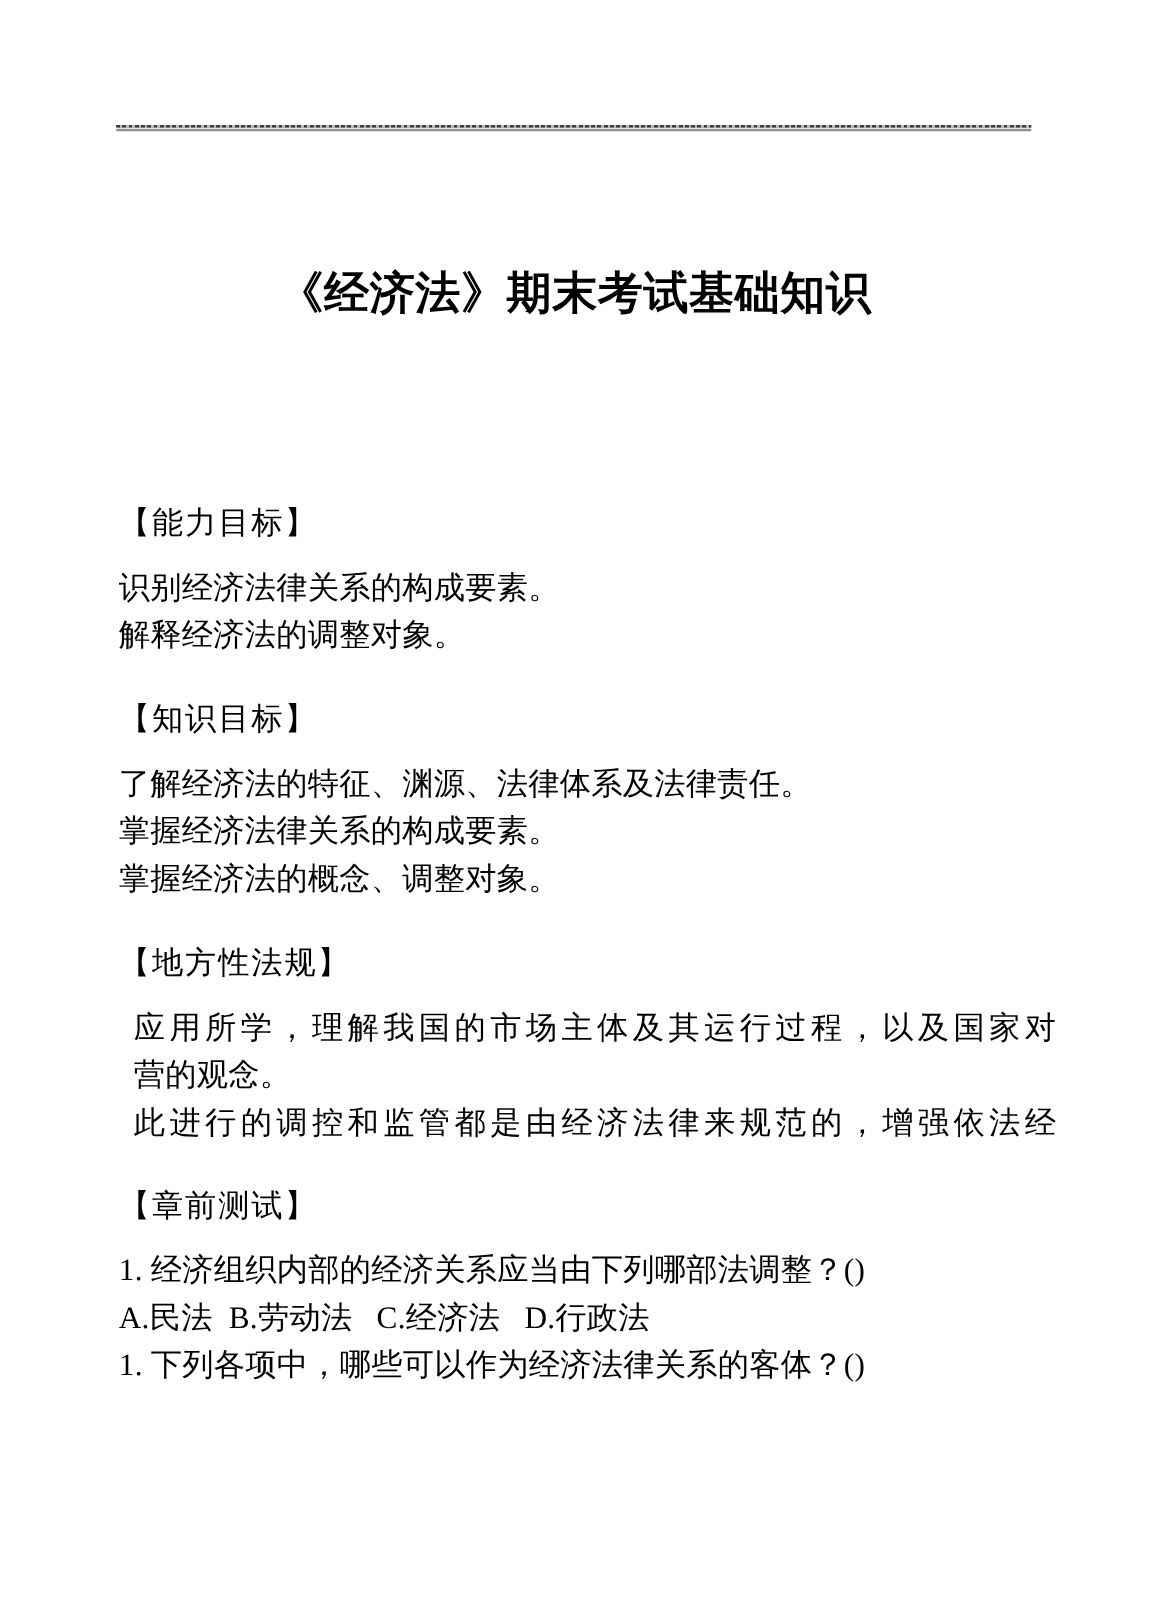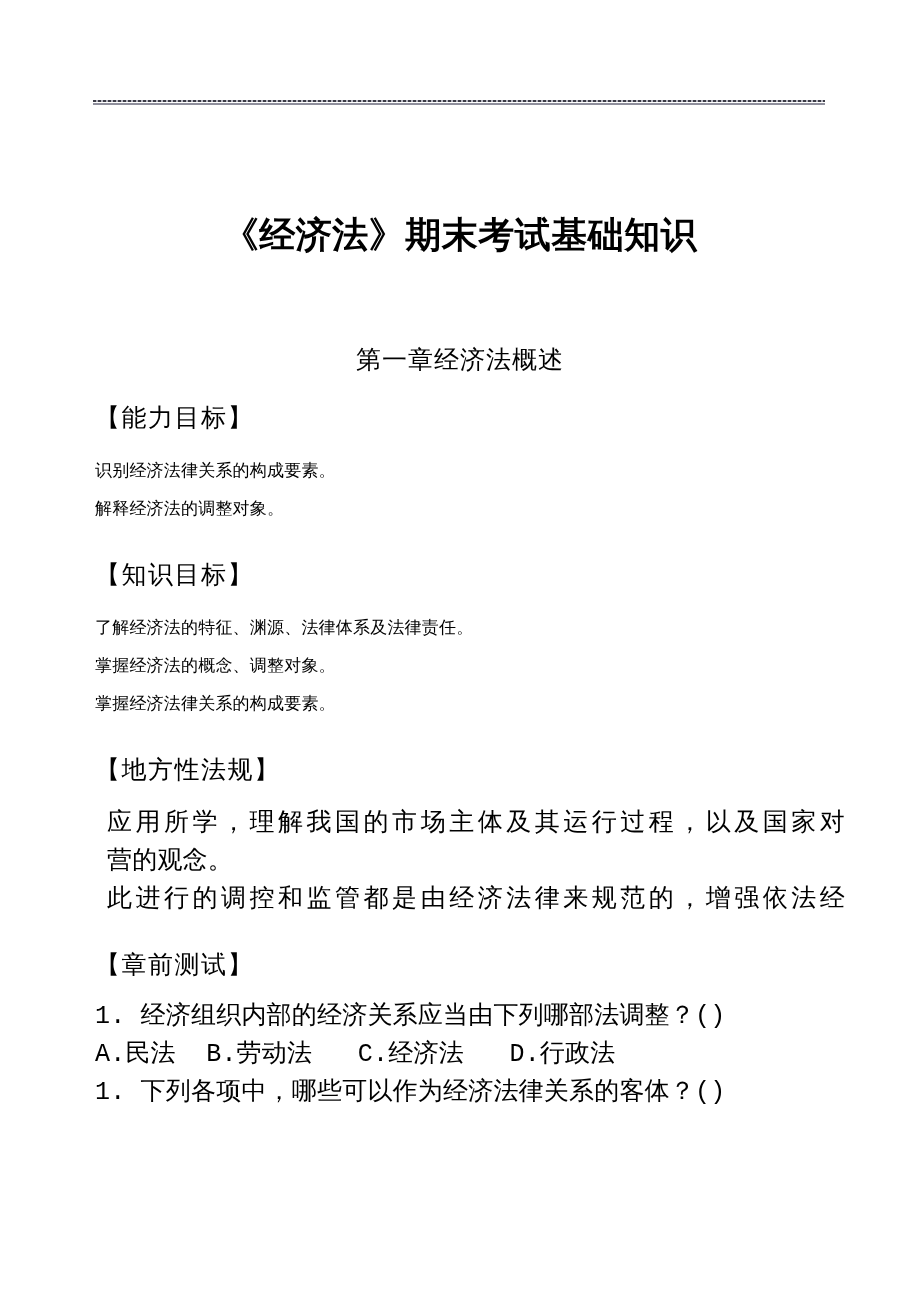--- a/index.html
+++ b/index.html
@@ -110,21 +110,21 @@
     font-size: 25px;
     line-height: 38px;
     letter-spacing: 1.5px;
     margin: 0 0 14px 0;
     white-space: nowrap;
   }
 
   .body-line {
     font-family: "DejaVu Serif", serif;
     font-weight: 400;
-    font-size: 17px;
+    font-size: 25px;
     line-height: 38px;
     letter-spacing: 0.2px;
     margin: 0;
     white-space: nowrap;
   }
 
   .para-justified {
     font-family: "DejaVu Serif", serif;
     font-weight: 400;
     font-size: 25px;
@@ -137,21 +137,21 @@
     display: block;
     white-space: nowrap;
   }
   .para-justified .jline.stretch {
     text-align: justify;
     text-align-last: justify;
     white-space: normal;
   }
 
   .quiz-line {
-    font-family: Liberation Mono, monospace;
+    font-family: Liberation Serif, serif;
     font-weight: 400;
     font-size: 25px;
     line-height: 38px;
     letter-spacing: 0.2px;
     margin: 0;
     white-space: pre;
   }
   .section-gap { height: 16px; }
 </style>
 </head>
@@ -161,37 +161,36 @@
 
   <div class="header-area">
     <div class="header-rule-outer">
       <div class="header-rule-dash"></div>
     </div>
     <div class="header-rule-inner"></div>
   </div>
 
   <h1 class="doc-title">《经济法》期末考试基础知识</h1>
 
-  <h2 class="chapter-subtitle">第一章经济法概述</h2>
 
   <div class="content">
 
     <section class="section">
       <div class="section-heading">【能力目标】</div>
       <p class="body-line">识别经济法律关系的构成要素。</p>
       <p class="body-line">解释经济法的调整对象。</p>
     </section>
 
     <div class="section-gap"></div>
 
     <section class="section">
       <div class="section-heading">【知识目标】</div>
       <p class="body-line">了解经济法的特征、渊源、法律体系及法律责任。</p>
+      <p class="body-line">掌握经济法律关系的构成要素。</p>
       <p class="body-line">掌握经济法的概念、调整对象。</p>
-      <p class="body-line">掌握经济法律关系的构成要素。</p>
     </section>
 
     <div class="section-gap"></div>
 
     <section class="section">
       <div class="section-heading">【地方性法规】</div>
       <div class="para-justified">
         <span class="jline stretch">应用所学，理解我国的市场主体及其运行过程，以及国家对</span>
         <span class="jline">营的观念。</span>
         <span class="jline stretch">此进行的调控和监管都是由经济法律来规范的，增强依法经</span>

